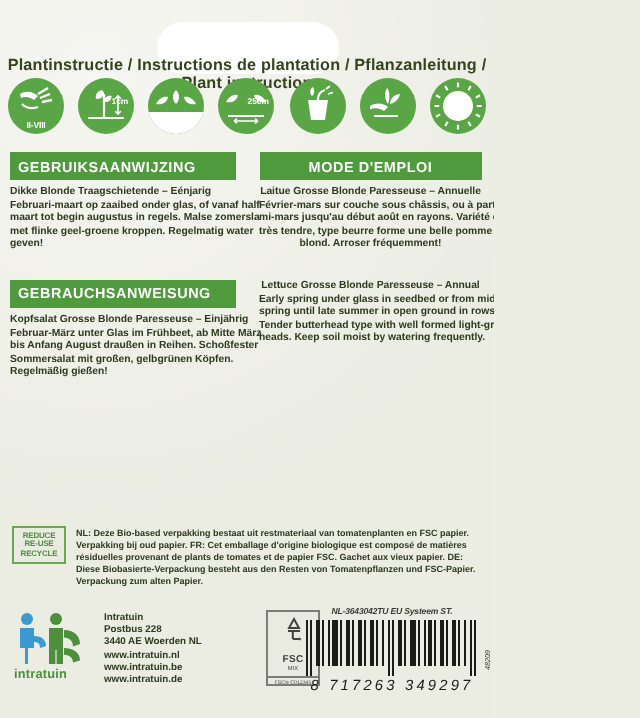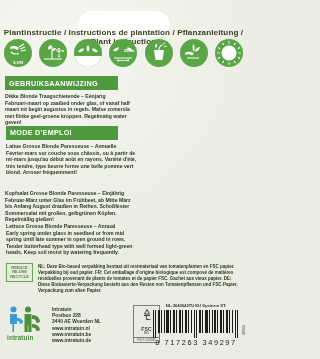--- a/index.html
+++ b/index.html
@@ -68,23 +68,23 @@
     position:absolute;left:50%;top:50%;transform:translate(-50%,-50%);
     width:15px;height:15px;border-radius:50%;background:#ffffff;
   }
   .badge-recycle .ring-txt{
     position:absolute;inset:0;
   }
   
   .panels{
     position:absolute;left:0;right:0;top:76px;
   }
-  .prow{display:flex;flex-direction:column;}
+  .prow{display:flex;}
   .panel{width:50%;box-sizing:border-box;padding:0 6px 0 5px;}
-  .panel.right{padding-left:6px;}
+  .panel.right{padding-left:6px;text-align:center;}
   .phead{
     background:#4f9a3d;color:#ffffff;
     font-size:7.2px;font-weight:bold;letter-spacing:.3px;
     padding:2.5px 4px 2.5px 4px;
     margin-bottom:3px;
   }
   .pbody{
     font-size:5.15px;line-height:6.6px;color:#2c3a1d;
     font-weight:bold;
   }
@@ -127,21 +127,21 @@
     border:1px solid #7d7d76;
     background:#e9ebe1;
     box-sizing:border-box;
     text-align:center;
   }
   .fsc .tree{margin-top:2px;}
   .fsc .fl{font-size:5px;font-weight:bold;color:#43433e;letter-spacing:.2px;}
   .fsc .fs{font-size:2.9px;color:#43433e;line-height:3.4px;}
   .fsc .fcode{font-size:2.6px;color:#43433e;border-top:1px solid #7d7d76;margin-top:1.5px;padding-top:1px;}
   
-  .bc-wrap{position:absolute;right:6px;top:6px;width:90px;}
+  .bc-wrap{position:absolute;right:6px;top:6px;width:90px;font-style:italic;}
   .bc-top{font-size:4.3px;color:#3a3a33;text-align:center;font-weight:bold;letter-spacing:-.1px;}
   .bc{height:28px;margin-top:2px;position:relative;}
   .bc-num{
     font-size:7.4px;letter-spacing:1.6px;color:#1c1c18;
     text-align:center;font-family:"Liberation Sans", sans-serif;
   }
   .bc-side{
     position:absolute;right:-5px;bottom:13px;
     font-size:3.6px;color:#3a3a33;
     transform:rotate(-90deg);transform-origin:right bottom;
@@ -251,20 +251,21 @@
           <span class="ln">très tendre, type beurre forme une belle pomme vert</span>
           <span class="ln">blond. Arroser fréquemment!</span>
         </div>
       </div>
     </div>
 
     <div class="gap"></div>
 
     <div class="prow">
       <div class="panel">
+        <div class="phead">GEBRAUCHSANWEISUNG</div>
         <div class="pbody">
           <span class="ln">Kopfsalat Grosse Blonde Paresseuse – Einjährig</span>
           <span class="ln">Februar-März unter Glas im Frühbeet, ab Mitte März</span>
           <span class="ln">bis Anfang August draußen in Reihen. Schoßfester</span>
           <span class="ln">Sommersalat mit großen, gelbgrünen Köpfen.</span>
           <span class="ln">Regelmäßig gießen!</span>
         </div>
       </div>
       <div class="panel right">
         <div class="pbody">

